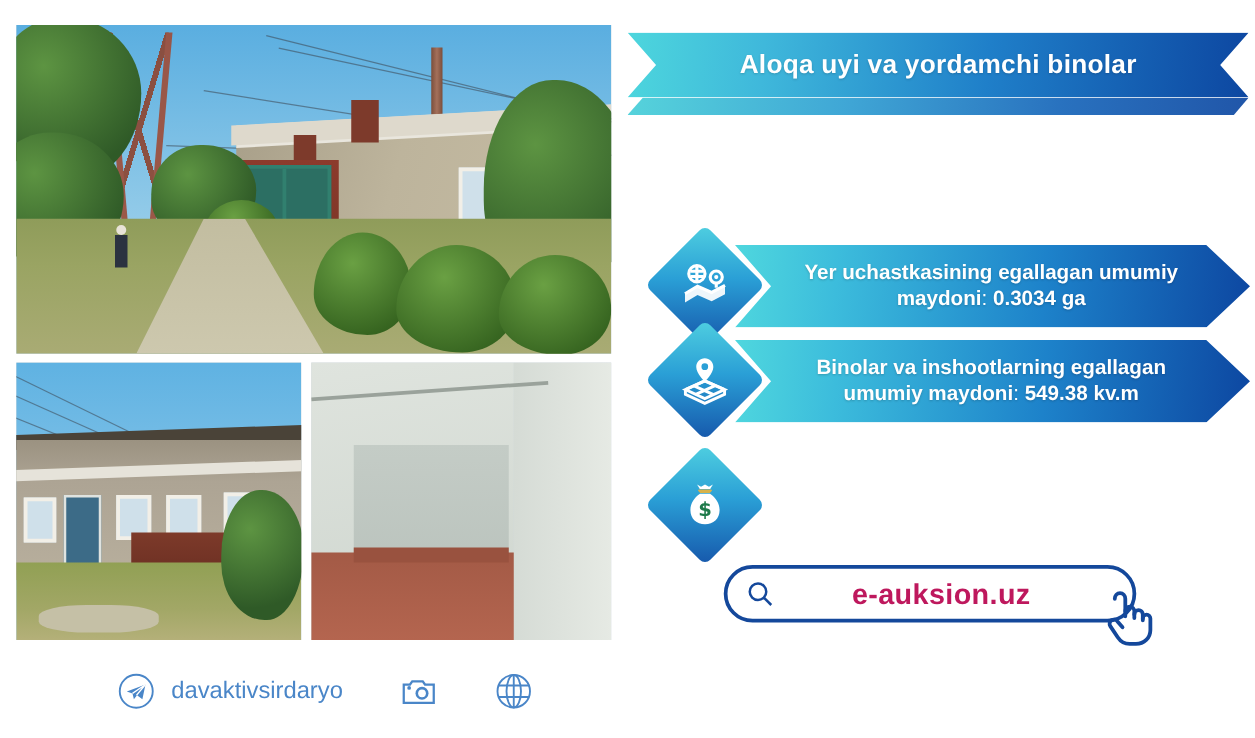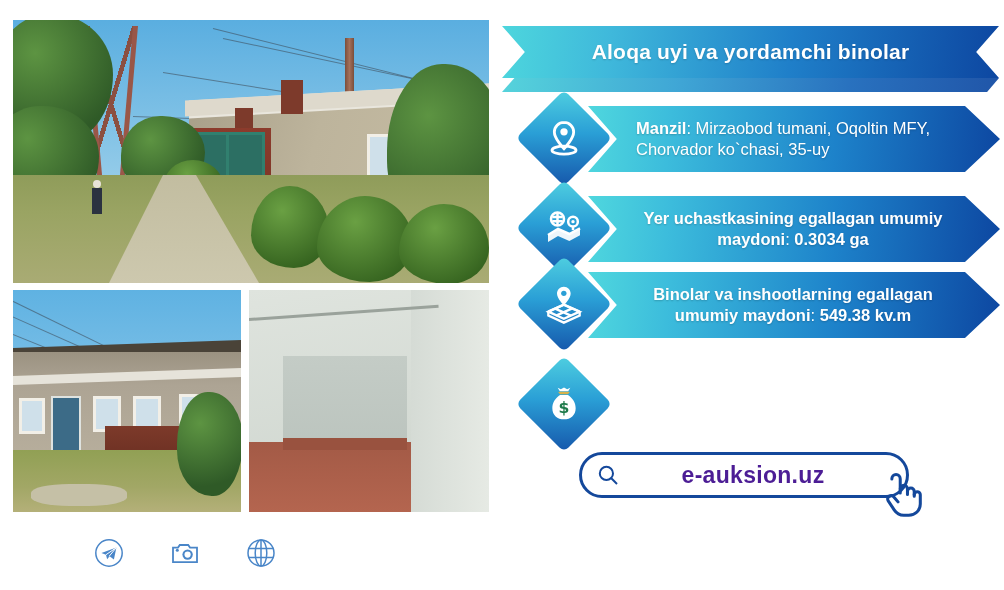--- a/index.html
+++ b/index.html
@@ -225,21 +225,21 @@
 
   
   .searchbar {
     position: absolute; left: 82px; top: 452px; width: 330px; height: 46px;
     border: 3px solid #14489b; border-radius: 23px; background: #ffffff;
     display: flex; align-items: center;
   }
   .sb-mag { margin-left: 14px; color: #14489b; display: flex; }
   .sb-mag svg { width: 24px; height: 24px; }
   .sb-text {
-    flex: 1; text-align: center; color: #4c1d95;
+    flex: 1; text-align: center; color: #be185d;
     font-size: 23px; font-weight: bold; letter-spacing: .3px; padding-right: 20px;
   }
   .sb-hand {
     position: absolute; right: -22px; bottom: -26px; width: 56px; height: 56px;
     color: #14489b;
   }
   .sb-hand svg { width: 56px; height: 56px; }
 
   
   .footer {
@@ -330,35 +330,20 @@
     </div>
   </div>
 
   <div class="rpanel">
 
     <div class="title-ribbon notch-r">
       <span class="title-text">Aloqa uyi va yordamchi binolar</span>
     </div>
     <div class="title-fold"></div>
 
-    <div class="info-row" style="top:100px">
-      <div class="diamond"></div>
-      <div class="dia-ico">
-        <svg viewBox="0 0 24 24" fill="none" stroke="currentColor" stroke-width="1.7">
-          <path d="M12 2.6c-3.2 0-5.8 2.6-5.8 5.8 0 4.2 5.8 10 5.8 10s5.8-5.8 5.8-10c0-3.2-2.6-5.8-5.8-5.8z"></path>
-          <circle cx="12" cy="8.3" r="2.2" fill="currentColor" stroke="none"></circle>
-          <ellipse cx="12" cy="19.3" rx="7.2" ry="2.4"></ellipse>
-        </svg>
-      </div>
-      <div class="info-bar">
-        <div class="info-text">
-          <b>Manzil</b><span>:  </span><span>Mirzaobod tumani, Oqoltin MFY, Chorvador ko`chasi, 35-uy</span>
-        </div>
-      </div>
-    </div>
 
     <div class="info-row" style="top:190px">
       <div class="diamond"></div>
       <div class="dia-ico">
         <svg viewBox="0 0 24 24" fill="none" stroke="currentColor" stroke-width="1.5">
           <path d="M2.4 16.2L8.4 12.6L15.2 15.6L21.6 12.2L21.6 16.4L15.2 19.8L8.4 16.8L2.4 20.4Z" fill="currentColor" stroke="none" opacity=".92"></path>
           <path d="M2.4 16.2L8.4 12.6L15.2 15.6L21.6 12.2" stroke="currentColor"></path>
           <circle cx="8.1" cy="6.6" r="3.9"></circle>
           <path d="M5 5.4h6.2M5 7.9h6.2M8.1 2.7v7.8"></path>
           <circle cx="17.4" cy="8.2" r="2.9"></circle>
@@ -425,20 +410,21 @@
   <div class="footer">
 
     <div class="foot-item">
       <span class="foot-ico">
         <svg viewBox="0 0 30 30" fill="none" stroke="currentColor" stroke-width="1.5">
           <circle cx="15" cy="15" r="13.2"></circle>
           <path d="M22.4 9.6L7.4 15.1l4.6 1.6 1.1 4.6 2.5-3.1 4.3 3.2z" fill="currentColor" stroke="none"></path>
           <path d="M12 16.7l10.4-7.1-7.2 8.6" stroke="#ffffff" stroke-width="1"></path>
         </svg>
       </span>
+      <span class="foot-label">davaktivsirdaryo</span>
     </div>
 
     <div class="foot-item">
       <span class="foot-ico">
         <svg viewBox="0 0 30 30" fill="none" stroke="currentColor" stroke-width="1.8">
           <path d="M3 9.6h5l1.8-2.6h8.4L20 9.6h7v14.6H3z"></path>
           <circle cx="17.6" cy="16.6" r="5.2" fill="currentColor" stroke="none"></circle>
           <circle cx="17.6" cy="16.6" r="3.1" fill="#ffffff" stroke="none"></circle>
           <circle cx="7.3" cy="12.3" r="1.5" fill="currentColor" stroke="none"></circle>
         </svg>

